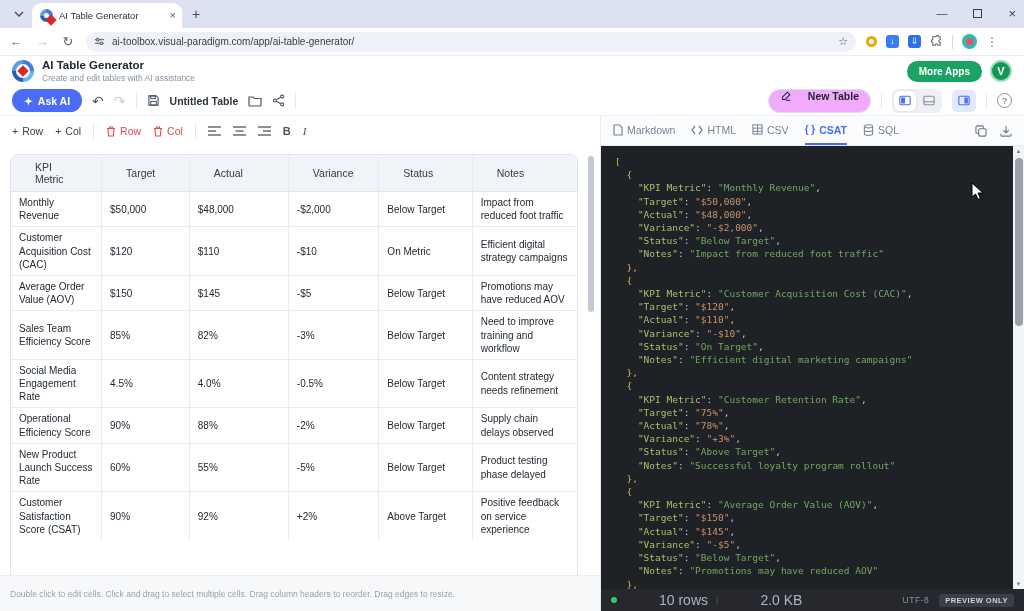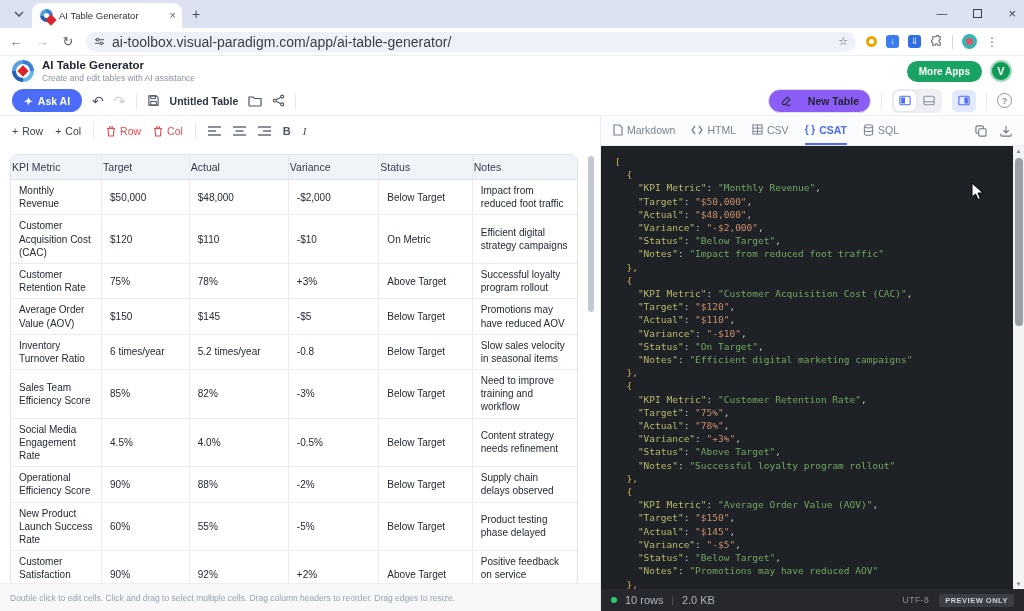--- a/index.html
+++ b/index.html
@@ -13,21 +13,21 @@
   .browser-tab { width:150px; height:25px; background:#fff; border-radius:9px 9px 0 0; display:flex; align-items:center; padding:0 6px 0 8px; gap:6px; }
   .tab-title { font-size:9.5px; color:#2f3237; flex:1; white-space:nowrap; overflow:hidden; }
   .tab-close { font-size:11px; color:#5f6368; line-height:1; cursor:default; }
   .newtab-btn { font-size:14px; color:#44474e; margin:0 0 6px 10px; }
   .win-controls { position:absolute; right:8px; top:0; height:26px; display:flex; align-items:center; gap:26px; color:#3c4043; font-size:11px; }
   .win-box { width:9px; height:9px; border:1.2px solid #3c4043; display:inline-block; }
   .btoolbar { height:28px; background:#fff; display:flex; align-items:center; padding:0 8px; gap:10px; border-bottom:1px solid #e9edf5; }
   .nav-ic { color:#5f6368; font-size:13px; width:16px; text-align:center; }
   .nav-ic.dim { color:#b6bac2; }
   .urlbar { flex:1; height:20px; background:#eef1f9; border-radius:10px; display:flex; align-items:center; padding:0 8px; gap:7px; max-width:770px; }
-  .url-text { font-size:14px; color:#3c4043; flex:1; }
+  .url-text { font-size:10px; color:#3c4043; flex:1; }
   .url-star { color:#5f6368; font-size:11px; }
   .ext-icons { display:flex; align-items:center; gap:9px; }
   .ring { width:11px; height:11px; border:3px solid #e8a800; border-radius:50%; }
   .bluesq { width:13px; height:13px; background:#3b7df0; border-radius:3px; color:#fff; font-size:9px; display:flex; align-items:center; justify-content:center; line-height:1; }
   .bluesq.dk { background:#2f6fe4; }
   .vsep { width:1px; height:14px; background:#d4d8e0; }
   .chrome-avatar { width:15px; height:15px; border-radius:50%; background:#35b6b0; position:relative; }
   .chrome-avatar::after { content:""; position:absolute; inset:4px; border-radius:50%; background:#e2556a; }
   .kebab { color:#5f6368; font-size:12px; }
 
@@ -43,47 +43,47 @@
 
   
   .actionbar { height:30px; background:#fff; border-bottom:1px solid #edeff4; display:flex; align-items:center; padding:0 12px; gap:10px; }
   .ask-ai { background:var(--accent); color:#fff; border:none; border-radius:13px; height:23px; padding:0 12px; font-size:10.5px; font-weight:700; display:flex; align-items:center; gap:5px; }
   .ic-undo { color:#4b5563; font-size:14px; }
   .ic-redo { color:#c4c9d2; font-size:14px; }
   .abar-sep { width:1px; height:16px; background:#e5e8ee; }
   .doc-title { font-size:10.5px; font-weight:700; color:#2b3340; }
   .icbtn { display:flex; align-items:center; justify-content:center; color:#4b5563; background:none; border:none; }
   .right-actions { margin-left:auto; display:flex; align-items:center; gap:10px; }
-  .wbtn { height:24px; border:1px solid #dde1e8; background:#8b5cf6; border-radius:12px; font-size:10.5px; font-weight:700; color:#21262e; padding:0 11px; display:flex; align-items:center; gap:16px; }
+  .wbtn { height:24px; border:1px solid #dde1e8; background:#f0abfc; border-radius:12px; font-size:10.5px; font-weight:700; color:#21262e; padding:0 11px; display:flex; align-items:flex-start; gap:16px; }
   .toggle-group { background:#eef0f5; border-radius:6px; padding:2px; display:flex; gap:2px; }
   .tg-btn { width:22px; height:20px; border-radius:5px; display:flex; align-items:center; justify-content:center; color:#8a919d; }
   .tg-btn.active { background:#fff; color:var(--accent); box-shadow:0 0 2px rgba(0,0,0,.15); }
   .panel-btn { width:24px; height:22px; border-radius:5px; background:#e3e9fd; color:var(--accent); display:flex; align-items:center; justify-content:center; }
   .help-btn { width:15px; height:15px; border:1.3px solid #8a919d; border-radius:50%; color:#8a919d; font-size:9px; font-weight:700; display:flex; align-items:center; justify-content:center; }
 
   
   .main { position:absolute; top:116px; left:0; right:0; bottom:0; display:flex; }
   .left { width:600px; position:relative; background:#fff; }
   .tbl-toolbar { height:30px; display:flex; align-items:center; padding:0 12px; gap:12px; }
   .tb-btn { display:flex; align-items:center; gap:4px; font-size:10.5px; color:#39404b; background:none; border:none; }
   .tb-btn.red { color:var(--red); }
   .tb-ic { display:flex; align-items:center; }
   .boldic { font-size:11px; font-weight:800; color:#4b5563; }
   .italic { font-size:11px; font-style:italic; font-family:"Liberation Serif", serif; color:#4b5563; }
 
   .table-card { position:absolute; top:38px; left:10px; right:22px; bottom:24px; border:1px solid #dfe3ec; border-radius:8px; overflow:hidden; background:#fff; }
   table { width:100%; border-collapse:collapse; table-layout:fixed; }
-  th { background:#f0f3f8; font-size:10.5px; font-weight:500; color:#333b47; text-align:left; padding:6px 1px; border-bottom:1px solid #dfe4ec; border-left:1px solid #e6eaf1; }
+  th { background:#f0f3f8; font-size:10.5px; font-weight:500; color:#333b47; text-align:left; padding:6px 24px; border-bottom:1px solid #dfe4ec; border-left:1px solid #e6eaf1; }
   th:first-child { border-left:none; }
   td { font-size:10px; color:#222a35; padding:4px 8px; line-height:1.32; border-bottom:1px solid #e8ecf2; border-left:1px solid #e8ecf2; vertical-align:middle; }
   td:first-child { border-left:none; }
   tr:last-child td { border-bottom:none; }
 
   .left-vscroll { position:absolute; right:6px; top:40px; width:6px; height:156px; background:#c3c8d2; border-radius:3px; }
-  .left-footer { position:absolute; left:0; right:0; bottom:0; height:28px; background:#f7f8fa; border-top:1px solid #eceef2; font-size:8.5px; color:#99a1ad; display:flex; align-items:center; padding:0 10px; }
+  .left-footer { position:absolute; left:0; right:0; bottom:0; height:36px; background:#f7f8fa; border-top:1px solid #eceef2; font-size:8.5px; color:#99a1ad; display:flex; align-items:center; padding:0 10px; }
 
   
   .right { flex:1; border-left:1px solid #e6e9ef; display:flex; flex-direction:column; background:#fbfcfe; min-width:0; }
   .export-tabs { height:30px; display:flex; align-items:stretch; padding:0 12px; gap:16px; border-bottom:1px solid #e8ebf0; }
   .etab { display:flex; align-items:center; gap:4px; font-size:10.5px; color:#7a8290; border-bottom:2px solid transparent; font-weight:500; }
   .etab.active { color:var(--accent); border-bottom-color:var(--accent); font-weight:700; }
   .etab-right { margin-left:auto; display:flex; align-items:center; gap:13px; color:#6f7680; }
 
   .code-area { flex:1; background:var(--code-bg); position:relative; overflow:hidden; }
   .code-content { padding:9px 18px 0 14px; font-family:"DejaVu Sans Mono", monospace; font-size:9.5px; line-height:13.2px; }
@@ -93,21 +93,21 @@
   .t-n { color:var(--code-number); }
   .t-b { color:var(--code-bracket); }
   .t-p { color:#c9ccd1; }
   .code-scrollbar { position:absolute; right:0; top:0; bottom:0; width:11px; background:#f2f3f5; }
   .cs-arrow { position:absolute; left:0; width:11px; height:10px; color:#7e838c; font-size:6px; text-align:center; line-height:10px; }
   .cs-thumb { position:absolute; left:1.5px; width:8px; top:12px; height:168px; background:#9aa0a8; border-radius:4px; }
   .mouse-cursor { position:absolute; left:370px; top:36px; }
 
   .code-status { height:22px; background:#26282d; display:flex; align-items:center; padding:0 10px; gap:8px; }
   .dot { width:6px; height:6px; border-radius:50%; background:#2ecc71; }
-  .cs-txt { font-size:11px; color:#aeb4bd; }
+  .cs-txt { font-size:14px; color:#aeb4bd;margin-left:34px; }
   .cs-div { color:#565b63; font-size:9px; }
   .cs-right { margin-left:auto; display:flex; align-items:center; gap:10px; }
   .enc { font-size:8.5px; color:#8b919a; letter-spacing:.5px; }
   .preview-badge { font-size:7.5px; font-weight:700; color:#d0d4da; background:#3b3e44; border-radius:3px; padding:2px 6px; letter-spacing:.5px; }
 
   svg { display:block; }
 </style>
 </head>
 <body>
 
@@ -335,42 +335,26 @@
               </tr>
               <tr>
                 <td>Customer Acquisition Cost (CAC)</td>
                 <td>$120</td>
                 <td>$110</td>
                 <td>-$10</td>
                 <td>On Metric</td>
                 <td>Efficient digital strategy campaigns</td>
               </tr>
               <tr>
-                <td>Customer Retention Rate</td>
-                <td>75%</td>
-                <td>78%</td>
-                <td>+3%</td>
-                <td>Above Target</td>
-                <td>Successful loyalty program rollout</td>
-              </tr>
-              <tr>
                 <td>Average Order Value (AOV)</td>
                 <td>$150</td>
                 <td>$145</td>
                 <td>-$5</td>
                 <td>Below Target</td>
                 <td>Promotions may have reduced AOV</td>
-              </tr>
-              <tr>
-                <td>Inventory Turnover Ratio</td>
-                <td>6 times/year</td>
-                <td>5.2 times/year</td>
-                <td>-0.8</td>
-                <td>Below Target</td>
-                <td>Slow sales velocity in seasonal items</td>
               </tr>
               <tr>
                 <td>Sales Team Efficiency Score</td>
                 <td>85%</td>
                 <td>82%</td>
                 <td>-3%</td>
                 <td>Below Target</td>
                 <td>Need to improve training and workflow</td>
               </tr>
               <tr>

